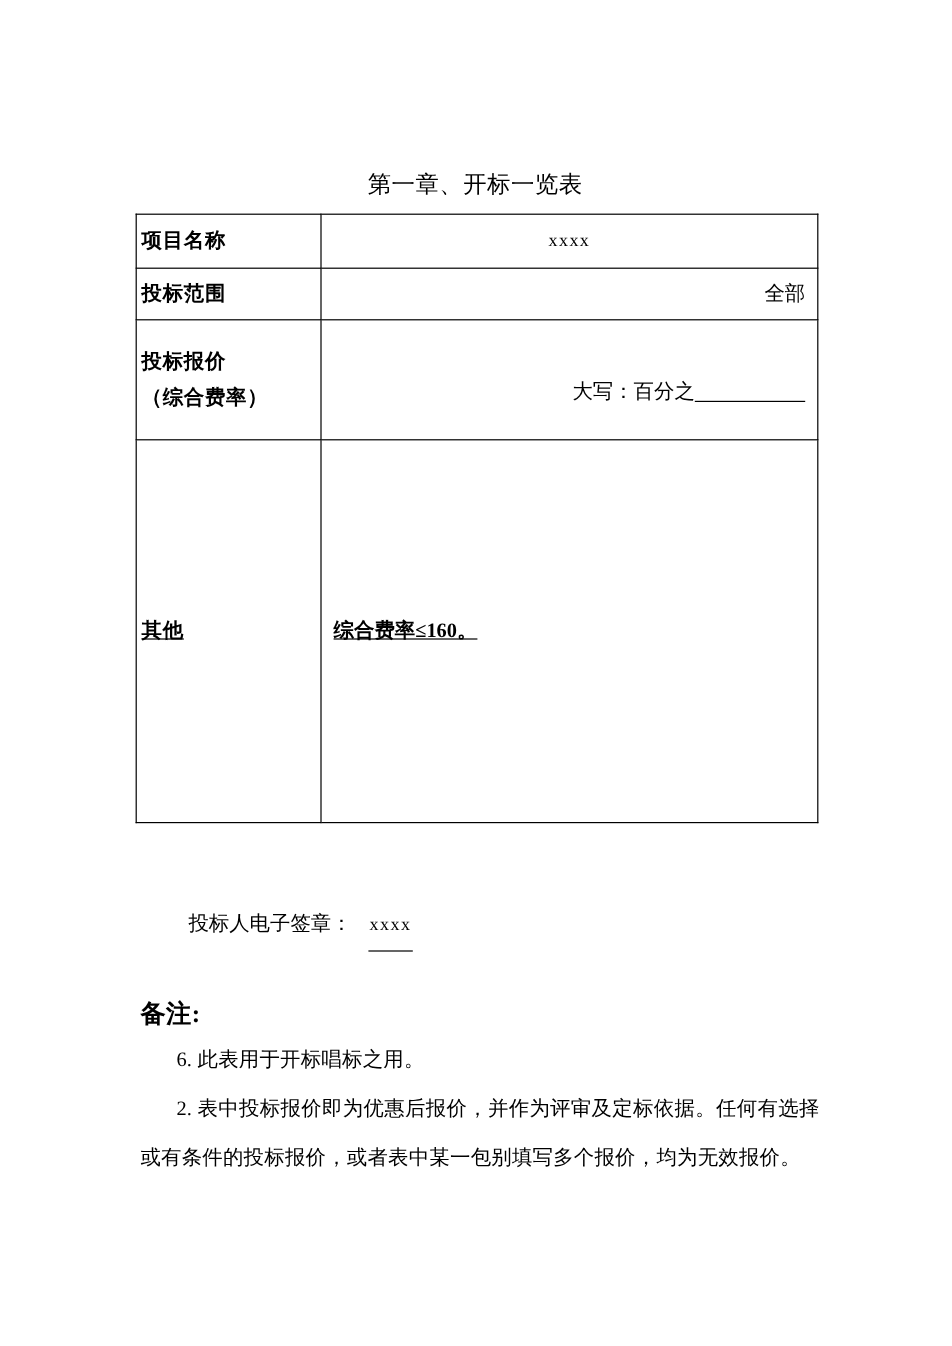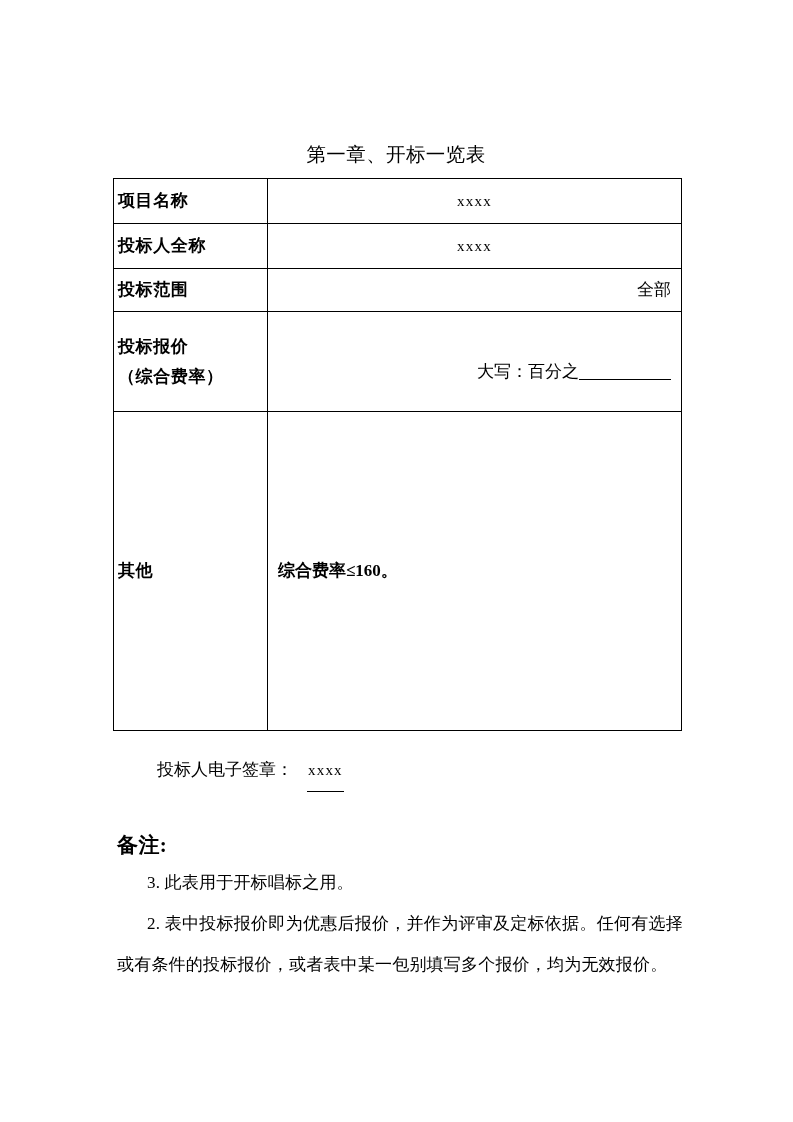--- a/index.html
+++ b/index.html
@@ -77,21 +77,21 @@
     font-size: 17px;
     line-height: 26px;
     padding: 6px 10px;
   }
   .cell-value-left.bold { font-weight: 700; }
 
   .row-h1 td { height: 44px; }
   .row-h2 td { height: 44px; }
   .row-h3 td { height: 41px; }
   .row-h4 td { height: 99px; }
-  .row-h5 td { height: 318px; }
+  .row-h5 td { height: 318px; text-decoration: underline; }
 
   .price-line {
     display: inline-block;
     white-space: nowrap;
     margin-top: 21px;
   }
   .fill-blank {
     display: inline-block;
     width: 92px;
     border-bottom: 1.6px solid #000000;
@@ -152,30 +152,20 @@
         <td class="col-label">
           <div class="cell-label">
             <span>项目名称</span>
           </div>
         </td>
         <td class="col-value">
           <div class="cell-value-center">xxxx</div>
         </td>
       </tr>
 
-      <tr class="row-h2">
-        <td class="col-label">
-          <div class="cell-label">
-            <span>投标人全称</span>
-          </div>
-        </td>
-        <td class="col-value">
-          <div class="cell-value-center">xxxx</div>
-        </td>
-      </tr>
 
       <tr class="row-h3">
         <td class="col-label">
           <div class="cell-label">
             <span>投标范围</span>
           </div>
         </td>
         <td class="col-value">
           <div class="cell-value-left">全部</div>
         </td>
@@ -207,17 +197,17 @@
       </tr>
     </tbody>
   </table>
 
   <div class="signature">
     <span>投标人电子签章：</span><span class="sig-value">xxxx</span>
   </div>
 
   <div class="notes">
     <div class="notes-title">备注:</div>
-    <div class="note-item">3. 此表用于开标唱标之用。</div>
+    <div class="note-item">6. 此表用于开标唱标之用。</div>
     <div class="note-item">2. 表中投标报价即为优惠后报价，并作为评审及定标依据。任何有选择或有条件的投标报价，或者表中某一包别填写多个报价，均为无效报价。</div>
   </div>
 
 </div>
 
 </body></html>

